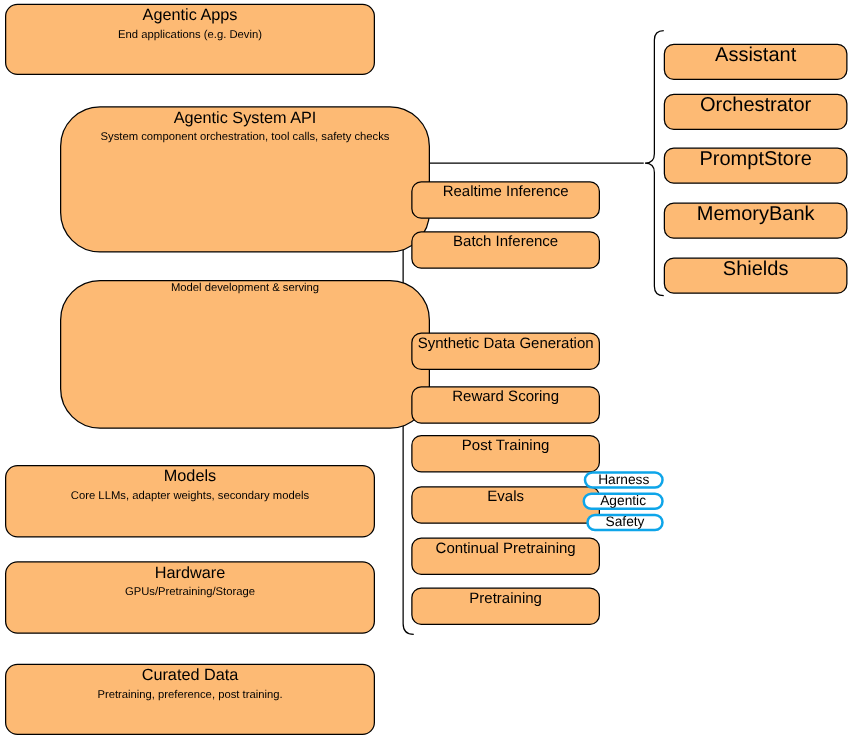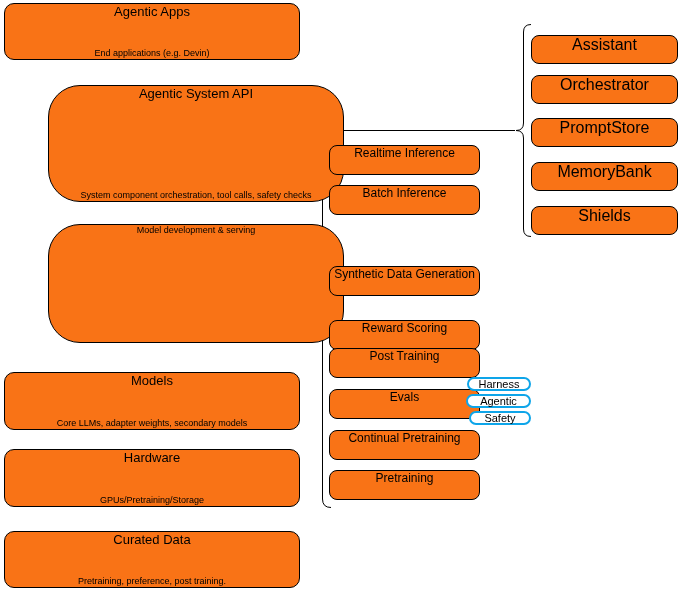--- a/index.html
+++ b/index.html
@@ -2,22 +2,22 @@
 <html><head>
 <meta charset="utf-8">
 <style>
   html,body { margin:0; padding:0; background:#ffffff; }
   .canvas {
     position:relative; width:682px; height:591px; background:#ffffff;
     font-family:"Liberation Sans", sans-serif; color:#000000; overflow:hidden;
   }
   .wires { position:absolute; left:0; top:0; width:682px; height:591px; pointer-events:none; }
   .box {
-    position:absolute; background:#f97316; border:1px solid #000000; box-sizing:border-box;
-    display:flex; flex-direction:column; align-items:center; justify-content:space-between;
+    position:absolute; background:#fdba74; border:1px solid #000000; box-sizing:border-box;
+    display:flex; flex-direction:column; align-items:center; justify-content:flex-start;
     text-align:center; white-space:nowrap; z-index:2;
   }
   .lbox { left:4px; width:296px; border-radius:10px; gap:3px; }
   .lbox.big { border-radius:32px;margin-left:44px; }
   .title { font-size:13px; line-height:15px; }
   .sub { font-size:9px; line-height:11px; color:#000000; }
   .mbox { left:329px; width:151px; height:30px; border-radius:8px; font-size:12px; }
   .rbox { left:531px; width:147px; height:29px; border-radius:8px; font-size:16px; }
   .pill {
     position:absolute; background:#ffffff; border:2px solid #0ea5e9; box-sizing:border-box;
@@ -56,21 +56,21 @@
     <div class="sub">GPUs/Pretraining/Storage</div>
   </div>
   <div class="box lbox" style="top:531px;height:57px">
     <div class="title">Curated Data</div>
     <div class="sub">Pretraining, preference, post training.</div>
   </div>
 
   <div class="box mbox" style="top:145px">Realtime Inference</div>
   <div class="box mbox" style="top:185px">Batch Inference</div>
   <div class="box mbox" style="top:266px">Synthetic Data Generation</div>
-  <div class="box mbox" style="top:320px">Reward Scoring</div>
+  <div class="box mbox" style="top:309px">Reward Scoring</div>
   <div class="box mbox" style="top:348px">Post Training</div>
   <div class="box mbox" style="top:430px">Continual Pretraining</div>
   <div class="box mbox" style="top:389px">Evals</div>
   <div class="box mbox" style="top:470px">Pretraining</div>
 
   <div class="pill" style="top:377px;left:467px;width:64px">Harness</div>
   <div class="pill" style="top:394px;left:466px;width:65px">Agentic</div>
   <div class="pill" style="top:411px;left:469px;width:62px">Safety</div>
 
   <div class="box rbox" style="top:35px">Assistant</div>

